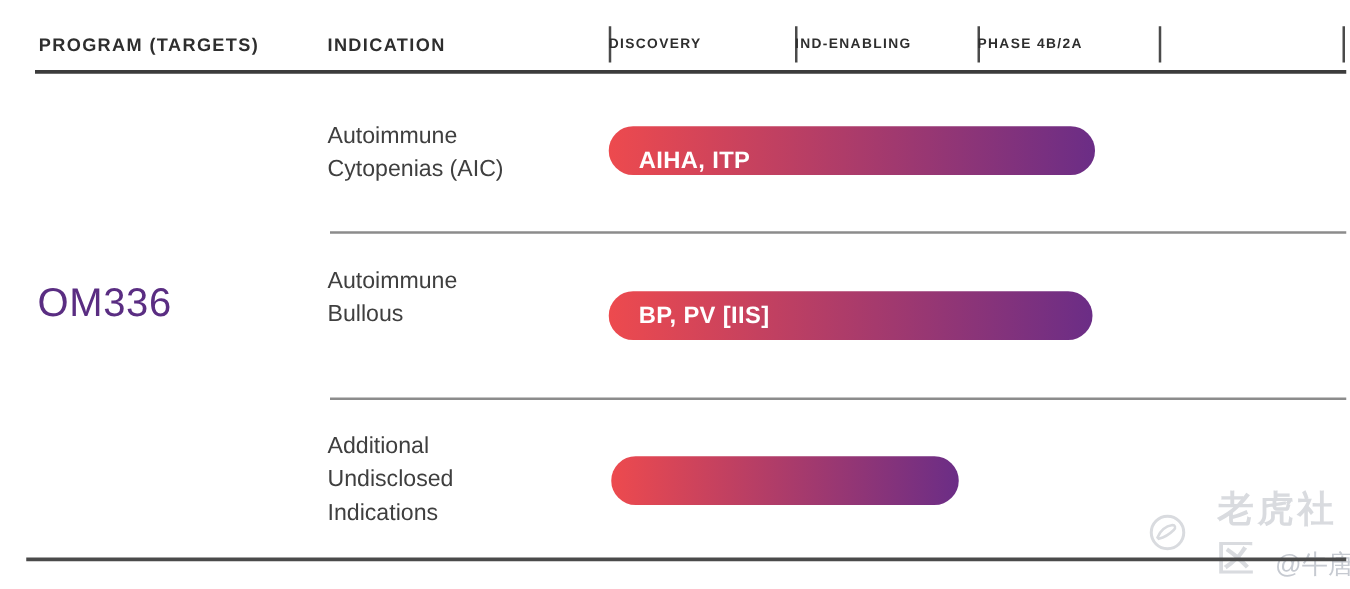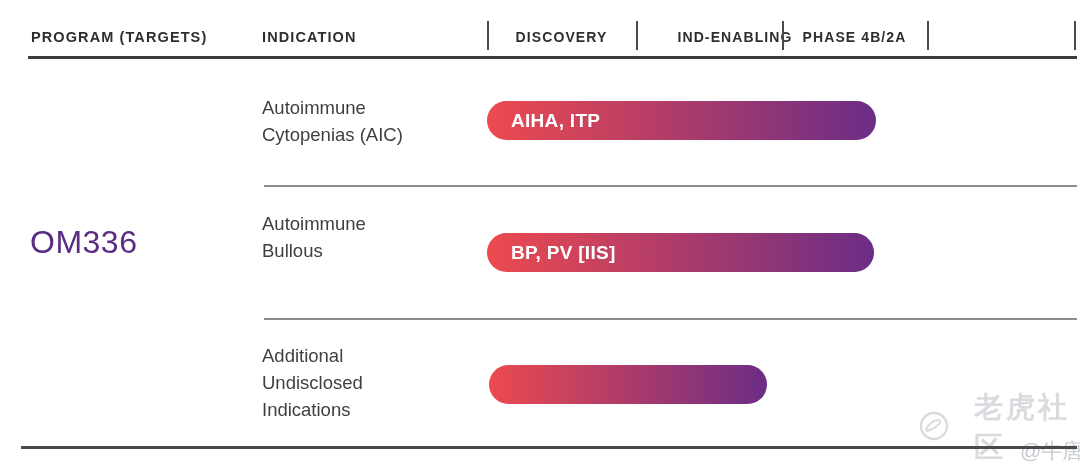--- a/index.html
+++ b/index.html
@@ -24,29 +24,28 @@
     font-weight: 700;
     letter-spacing: 1.1px;
     color: #2e2e2e;
     white-space: nowrap;
   }
   .col-head.program { left: 17px; }
   .col-head.indication { left: 248px; }
   .phase-head {
     position: absolute;
     top: 29px;
-    font-size: 14px;
+    font-size: 11px;
     font-weight: 700;
     letter-spacing: 1.1px;
     color: #2e2e2e;
-    text-align: center;
     white-space: nowrap;
   }
   .phase-head.p0 { left: 473px; width: 149px; }
-  .phase-head.p1 { left: 648px; width: 146px; }
+  .phase-head.p1 { left: 622px; width: 146px; }
   .phase-head.p2 { left: 768px; width: 145px; }
   .phase-head.p3 { left: 913px; width: 147px; }
   .phase-divider {
     position: absolute;
     top: 21px;
     width: 2px;
     height: 29px;
     background: #4a4a4a;
   }
   .header-rule {
@@ -95,21 +94,21 @@
     display: flex;
     align-items: center;
     padding-left: 24px;
     box-sizing: border-box;
     color: #ffffff;
     font-size: 19px;
     font-weight: 700;
     letter-spacing: 0.3px;
     white-space: nowrap;
   }
-  .bar1 { top: 101px; }
+  .bar1 { top: 101px; align-items: flex-end; }
   .bar2 { top: 233px; }
   .bar3 { top: 365px; left: 475px; }
   .row-sep {
     position: absolute;
     left: 250px;
     width: 813px;
     height: 1.5px;
     background: #8c8c8c;
   }
   .sep1 { top: 185px; }

